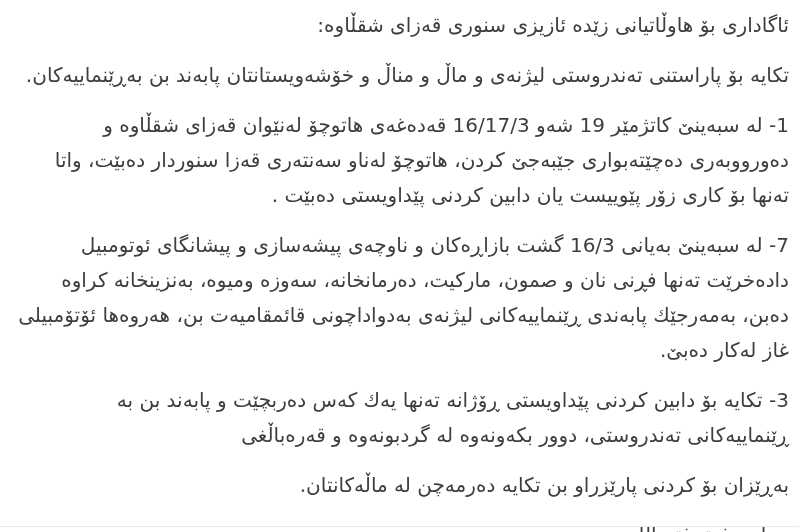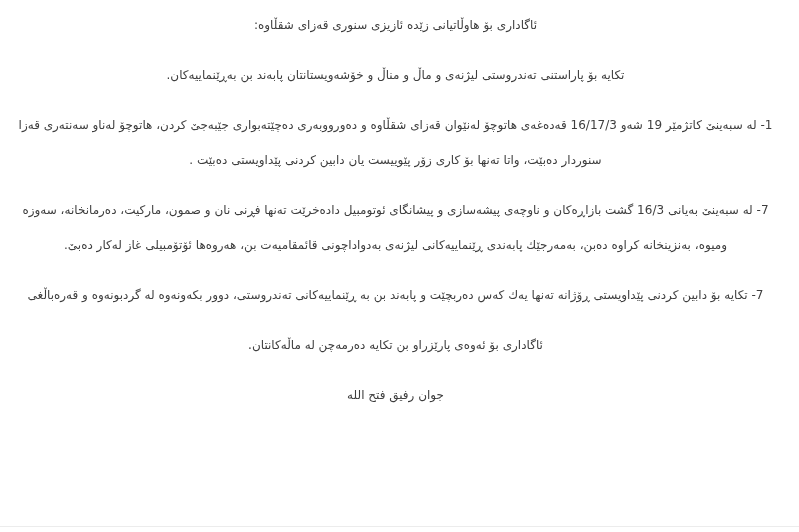--- a/index.html
+++ b/index.html
@@ -16,24 +16,23 @@
     font-family:"DejaVu Sans",sans-serif;
   }
   .page{
     direction:rtl;
     text-align:right;
     color:var(--text-color);
     padding:6px 10px 0 14px;
     unicode-bidi:embed;
   }
   .line{
-    margin:0 12px 15px 0;
-    font-size:12px;
+    margin:0 0 15px 0;
+    font-size:20px;
     line-height:35px;
-    text-align:center;
   }
   .title-line{margin-top:2px;}
   .closing-line,.signature-line{
     font-family:"DejaVu Serif","DejaVu Sans",serif;
   }
   .signature-line{margin-bottom:22px;}
   .bottom-rule{
     position:absolute;
     left:0;right:0;top:526px;
     border-top:1px solid var(--divider-color);
@@ -45,21 +44,21 @@
 
 <div class="page">
   <p class="line title-line">ئاگاداری بۆ هاوڵاتیانی زێده ئازیزی سنوری قەزای شقڵاوه:</p>
 
   <p class="line">تکایه بۆ پاراستنی تەندروستی لیژنەی و ماڵ و مناڵ و خۆشەویستانتان پابەند بن بەڕێنماییەکان.</p>
 
   <p class="line">1- له سبەینێ کاتژمێر 19 شەو 16/17/3 قەدەغەی هاتوچۆ لەنێوان قەزای شقڵاوه و دەورووبەری دەچێتەبواری جێبەجێ کردن، هاتوچۆ لەناو سەنتەری قەزا سنوردار دەبێت، واتا تەنها بۆ کاری زۆر پێوییست یان دابین کردنی پێداویستی دەبێت .</p>
 
   <p class="line">7- له سبەینێ بەیانی 16/3 گشت بازاڕەکان و ناوچەی پیشەسازی و پیشانگای ئوتومبیل دادەخرێت تەنها فڕنی نان و صمون، مارکیت، دەرمانخانه، سەوزه ومیوه، بەنزینخانه کراوه دەبن، بەمەرجێك پابەندی ڕێنماییەکانی لیژنەی بەدواداچونی قائمقامیەت بن، هەروەها ئۆتۆمبیلی غاز لەکار دەبێ.</p>
 
-  <p class="line">7- تکایه بۆ دابین کردنی پێداویستی ڕۆژانه تەنها یەك کەس دەربچێت و پابەند بن به ڕێنماییەکانی تەندروستی، دوور بکەونەوه له گردبونەوه و قەرەباڵغی</p>
+  <p class="line">3- تکایه بۆ دابین کردنی پێداویستی ڕۆژانه تەنها یەك کەس دەربچێت و پابەند بن به ڕێنماییەکانی تەندروستی، دوور بکەونەوه له گردبونەوه و قەرەباڵغی</p>
 
-  <p class="line closing-line">ئاگاداری بۆ ئەوەی پارێزراو بن تکایه دەرمەچن له ماڵەکانتان.</p>
+  <p class="line closing-line">بەڕێزان بۆ کردنی پارێزراو بن تکایه دەرمەچن له ماڵەکانتان.</p>
 
   <p class="line signature-line">جوان رفیق فتح الله</p>
 
 </div>
 
 <div class="bottom-rule"></div>
 
 </body></html>

